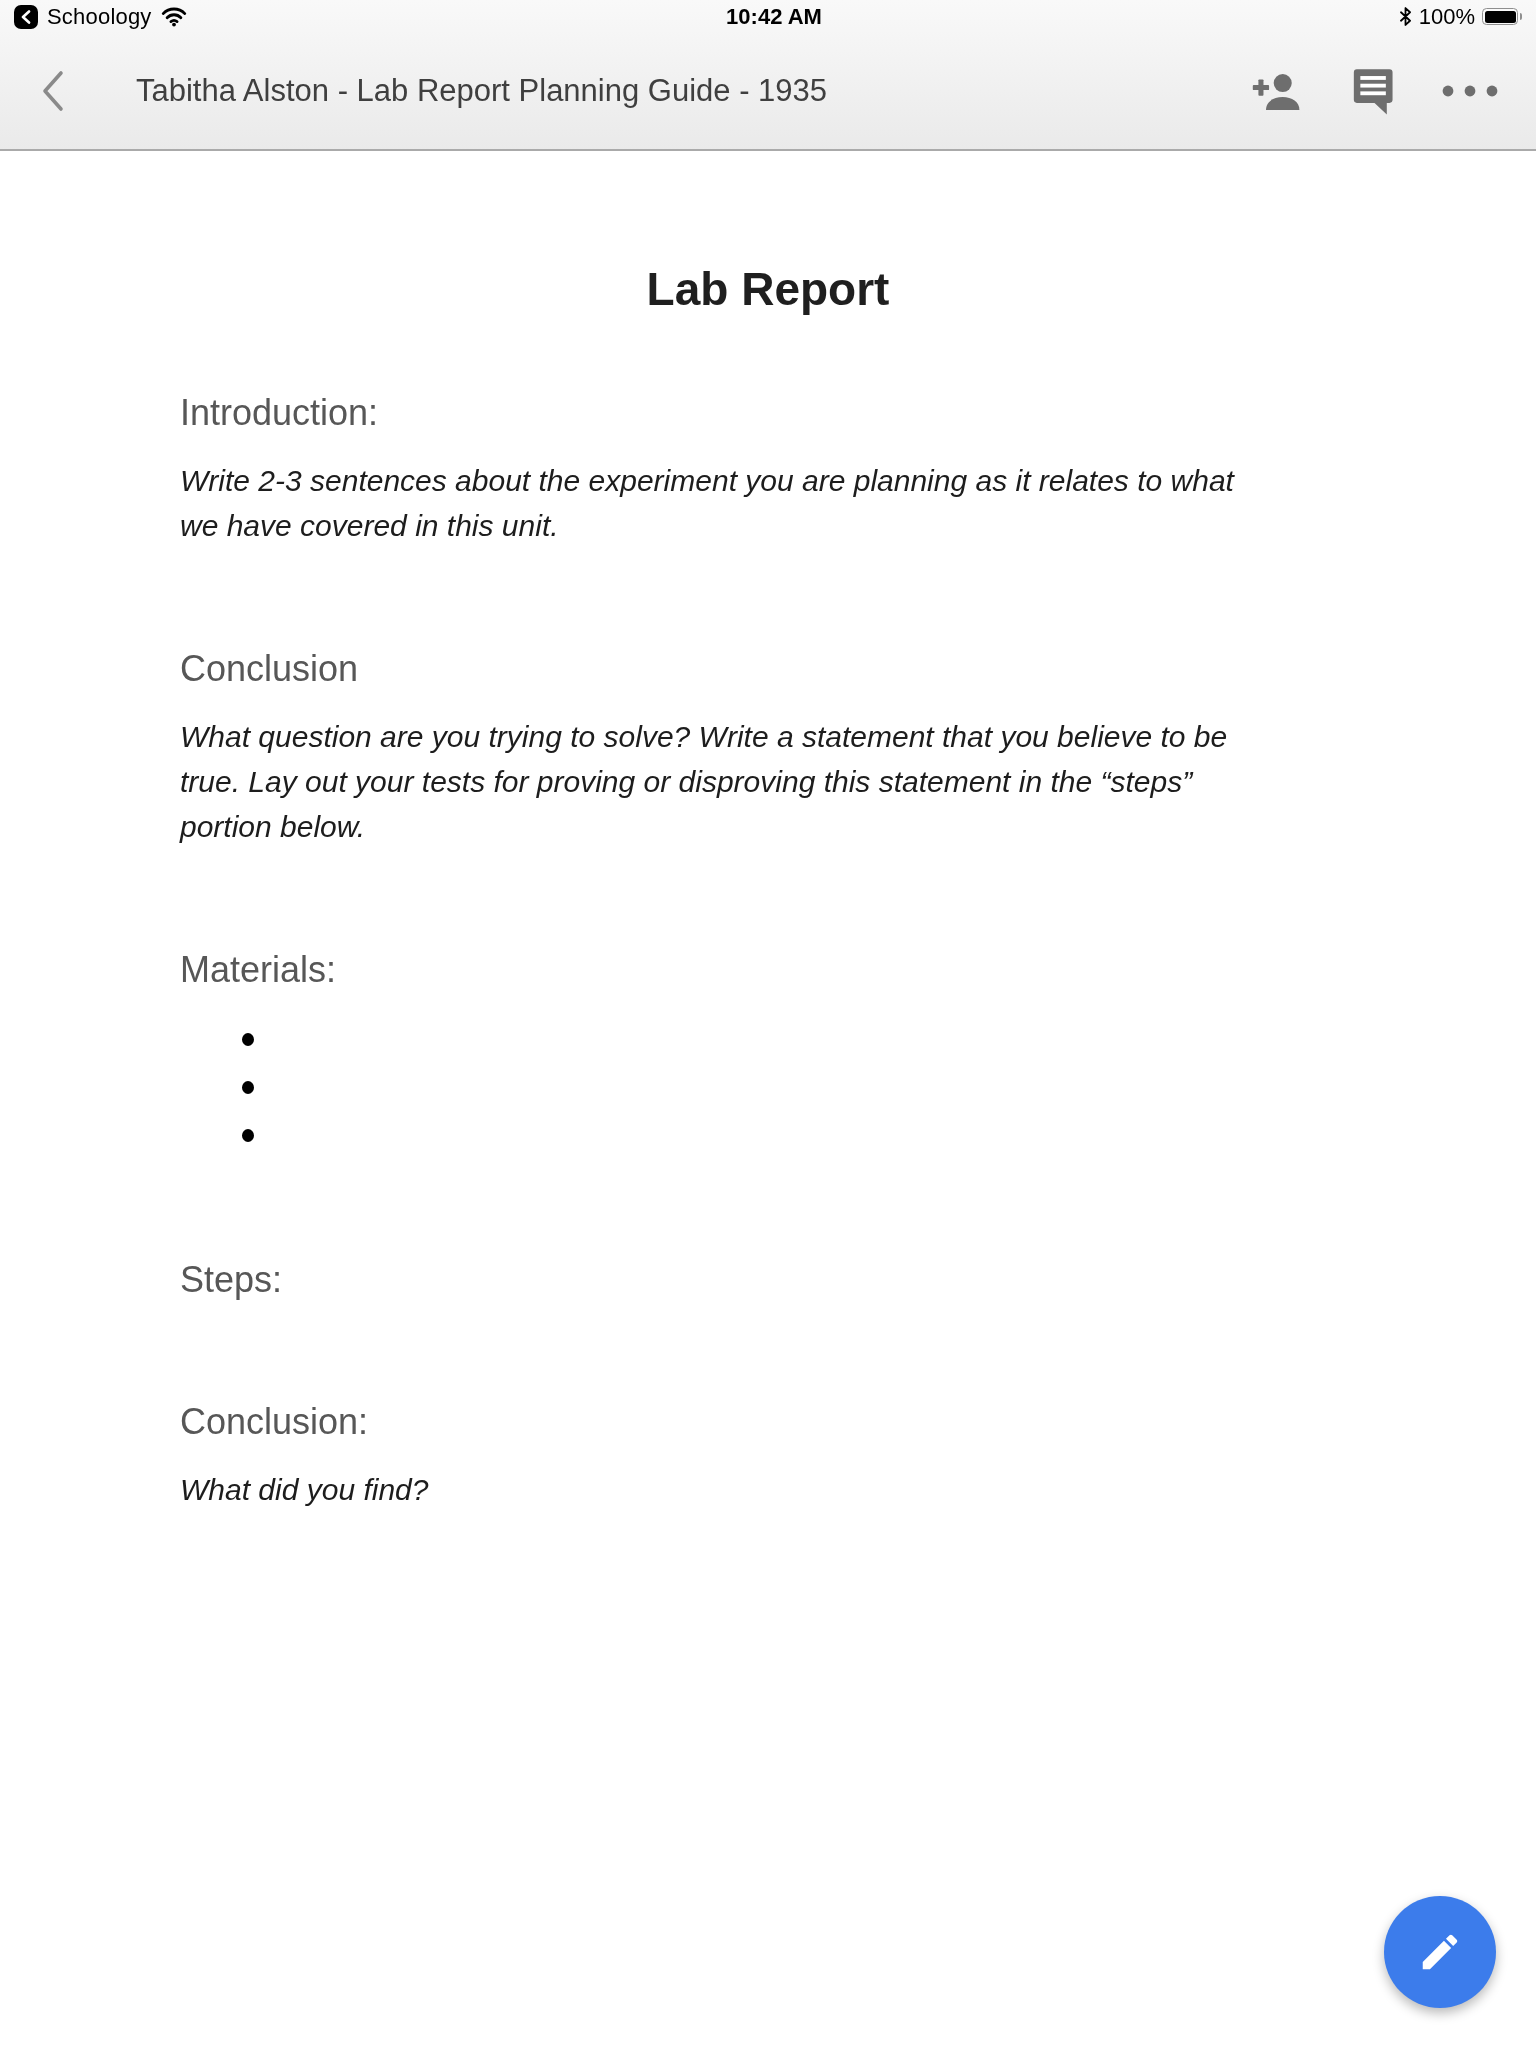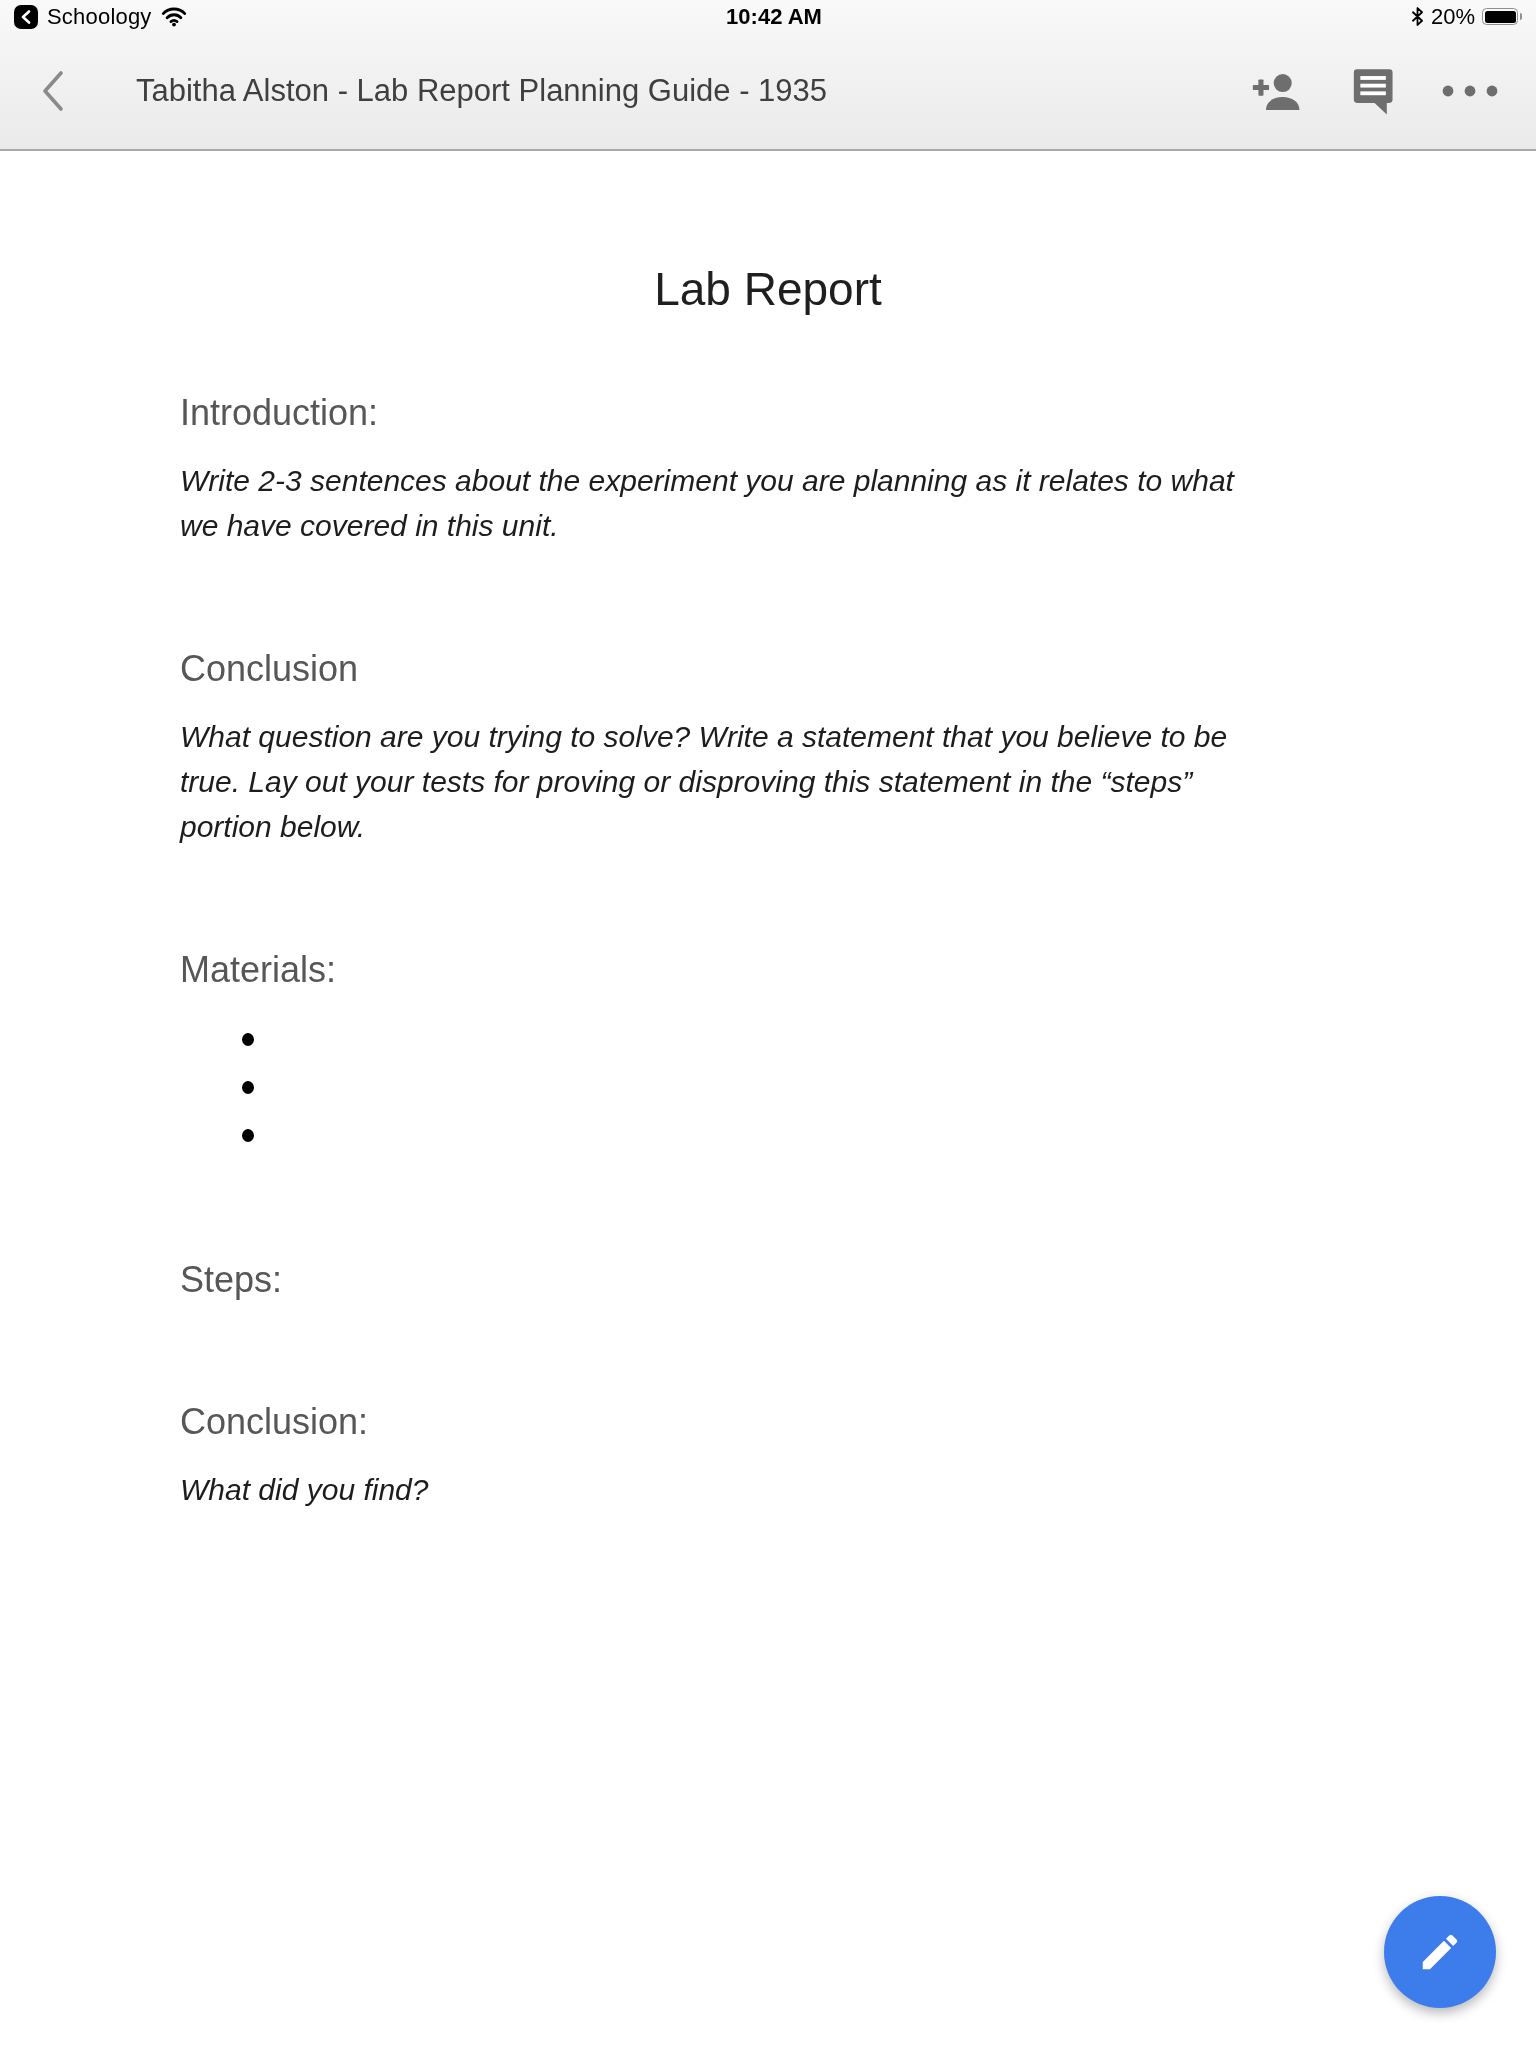--- a/index.html
+++ b/index.html
@@ -61,21 +61,21 @@
     font-size:31px; color:#3f3f3f;
     white-space:nowrap; overflow:hidden; text-overflow:ellipsis;
     max-width:900px;
   }
   .nav-actions { margin-left:auto; display:flex; align-items:center; gap:46px; }
   .nav-icon-btn { cursor:pointer; display:flex; align-items:center; justify-content:center; }
 
   
   .doc { padding-bottom:60px; }
   .doc-title {
-    font-weight:400; font-size:46px; line-height:53px;
+    font-weight:700; font-size:46px; line-height:53px;
     color:#1f1f1f; text-align:center;
     margin:112px 0 0 0;
   }
   .sec-heading {
     font-weight:400; font-size:36px; line-height:42px;
     color:#575757;
     margin:100px 120px 0 180px;
   }
   .sec-heading.first { margin-top:76px; }
   .sec-body {
@@ -124,21 +124,21 @@
         </svg>
       </span>
     </div>
     <div class="status-time">10:42 AM</div>
     <div class="status-right">
       <span style="display:flex;">
         <svg width="13" height="19" viewBox="0 0 12 18">
           <path d="M6 1 L6 17 M6 1 L10.3 5 L1.7 13 M6 17 L10.3 13 L1.7 5" stroke="#000" stroke-width="1.7" fill="none" stroke-linecap="round" stroke-linejoin="round"></path>
         </svg>
       </span>
-      <span class="battery-pct">20%</span>
+      <span class="battery-pct">100%</span>
       <span class="battery">
         <span class="battery-body">
             <span class="battery-fill"></span>
           </span>
         <span class="battery-nub"></span>
       </span>
     </div>
   </div>
 
   <div class="nav-bar">

